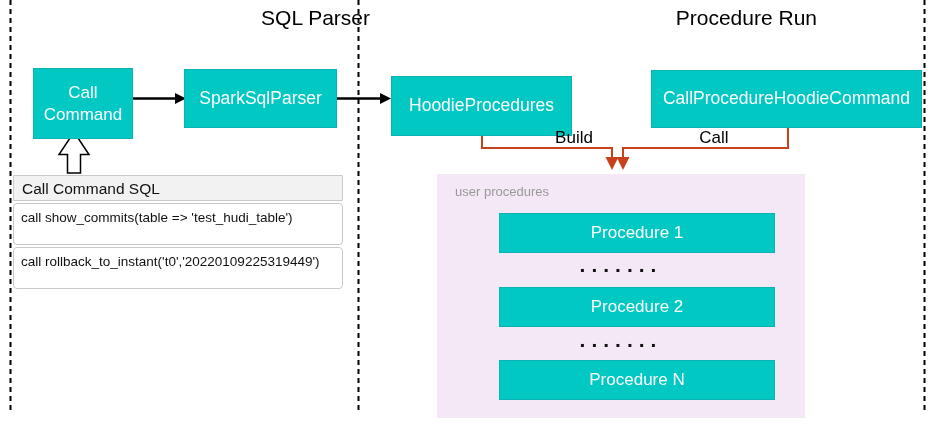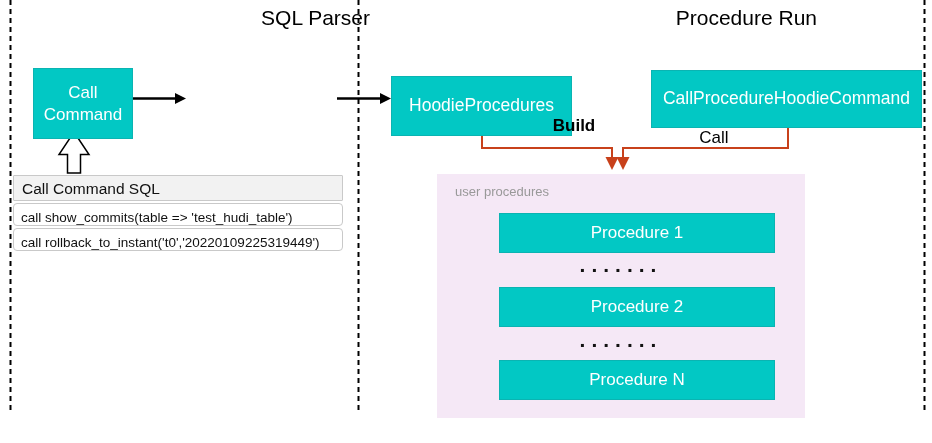--- a/index.html
+++ b/index.html
@@ -20,21 +20,21 @@
   .orange-head{fill:var(--connector-orange);stroke:none;}
   .hollow-arrow{fill:#ffffff;stroke:var(--line-black);stroke-width:1.5;stroke-linejoin:miter;}
   .section-title{position:absolute;font-size:21px;color:#000;text-align:right;font-weight:400;}
   .node{position:absolute;background:var(--node-teal);border:1px solid var(--node-teal-border);
         color:#ffffff;display:flex;align-items:center;justify-content:center;text-align:center;
         font-size:17.5px;line-height:1.25;}
   .edge-label{position:absolute;font-size:17px;color:#000;text-align:center;}
   .sql-table{position:absolute;left:13px;top:175px;width:330px;}
   .sql-header{height:26px;line-height:25px;background:#f2f2f2;border:1px solid #c9c9c9;
               border-radius:1px;padding:0 8px;font-size:15.5px;color:#111;white-space:nowrap;}
-  .sql-row{height:23px;line-height:28px;background:#ffffff;border:1px solid #c9c9c9;
+  .sql-row{height:42px;line-height:28px;background:#ffffff;border:1px solid #c9c9c9;
            border-radius:4px;padding:0 7px;font-size:13.5px;color:#111;margin-top:2px;white-space:nowrap;overflow:hidden;}
   .panel{position:absolute;left:437px;top:174px;width:368px;height:244px;background:var(--panel-lavender);}
   .panel-label{position:absolute;left:18px;top:10px;font-size:13px;color:#999;}
   .proc{position:absolute;left:46px;width:276px;height:40px;background:var(--node-teal);
         border:1px solid var(--node-teal-border);color:#fff;display:flex;align-items:center;
         justify-content:center;font-size:17px;margin-left:16px;}
   .dots{position:absolute;left:46px;width:276px;height:24px;text-align:center;color:#111;
         font-size:21px;font-weight:700;letter-spacing:6px;line-height:18px;}
 </style>
 </head>
@@ -67,24 +67,25 @@
     <g>
       <path class="orange-line" d="M788,128 L788,148 L623,148 L623,159"></path>
       <polygon class="orange-head" points="616.5,157 629.5,157 623,170"></polygon>
     </g>
   </svg>
 
   <div class="section-title" style="left:20px;top:6px;width:350px;">SQL Parser</div>
   <div class="section-title" style="left:467px;top:6px;width:350px;">Procedure Run</div>
 
   <div class="node" style="left:33px;top:68px;width:100px;height:71px;font-size:17px;">Call Command</div>
+  <div class="node" style="left:184px;top:69px;width:153px;height:59px;">SparkSqlParser</div>
   <div class="node" style="left:391px;top:70px;width:181px;height:60px;margin-top:6px;">HoodieProcedures</div>
   <div class="node" style="left:651px;top:70px;width:271px;height:58px;">CallProcedureHoodieCommand</div>
 
-  <div class="edge-label" style="left:539px;top:116px;width:70px;font-weight:bold;">Build</div>
+  <div class="edge-label" style="left:539px;top:128px;width:70px;">Build</div>
   <div class="edge-label" style="left:679px;top:128px;width:70px;">Call</div>
 
   <div class="sql-table">
     <div class="sql-header">Call Command SQL</div>
     <div class="sql-row">call show_commits(table =&gt; 'test_hudi_table')</div>
     <div class="sql-row">call rollback_to_instant('t0','20220109225319449')</div>
   </div>
 
   <div class="panel">
     <div class="panel-label">user procedures</div>

